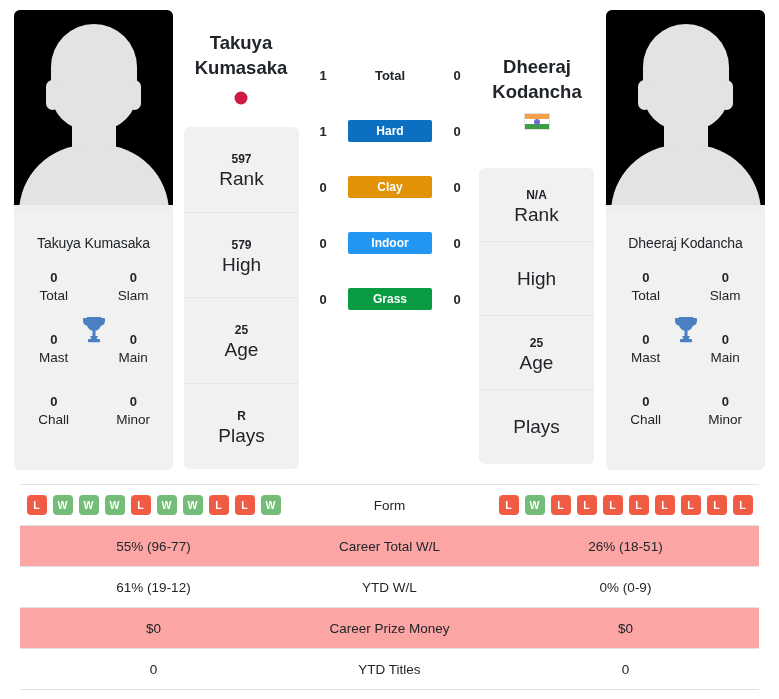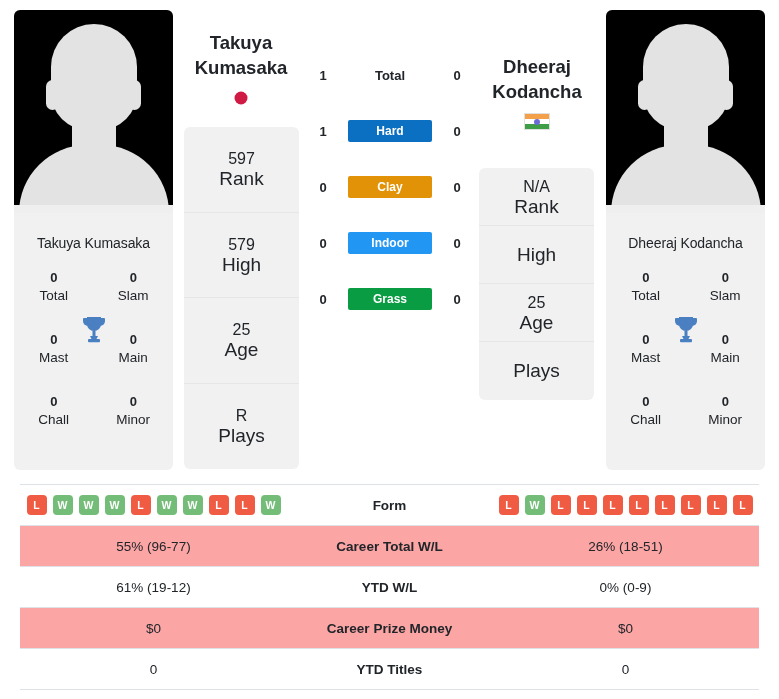--- a/index.html
+++ b/index.html
@@ -121,34 +121,34 @@
 
   
   .stat-card {
     position: absolute;
     width: 115px;
     background: #f1f1f1;
     border-radius: 6px;
     overflow: hidden;
   }
   .stat-card.left  { left: 184px; top: 127px; height: 342px; }
-  .stat-card.right { left: 479px; top: 168px; height: 232px; }
+  .stat-card.right { left: 479px; top: 168px; height: 296px; }
 
   .stat-row {
     height: 25%;
     display: flex;
     flex-direction: column;
     align-items: center;
     justify-content: center;
     border-bottom: 1px solid #e6e6e6;
   }
   .stat-row:last-child { border-bottom: none; }
   .stat-val {
-    font-size: 16px;
-    font-weight: normal;
+    font-size: 12px;
+    font-weight: bold;
     line-height: 20px;
     min-height: 0;
   }
   .stat-val:empty { display: none; }
   .stat-lab {
     font-size: 19px;
     line-height: 20px;
     color: #212529;
   }
 
@@ -253,21 +253,21 @@
     border-bottom: 1px solid #dee2e6;
   }
   .trow.odd { background: #fca5a5; }
   .tcell {
     flex: 1;
     text-align: center;
     font-size: 13.5px;
     color: #212529;
   }
   .tcell.mid {
-    font-weight: bold;
+    font-weight: normal;
     flex: 0 0 205px;
   }
   .form-cell {
     display: flex;
     gap: 6px;
     justify-content: center;
     align-items: center;
   }
   .fbadge {
     width: 20px;

